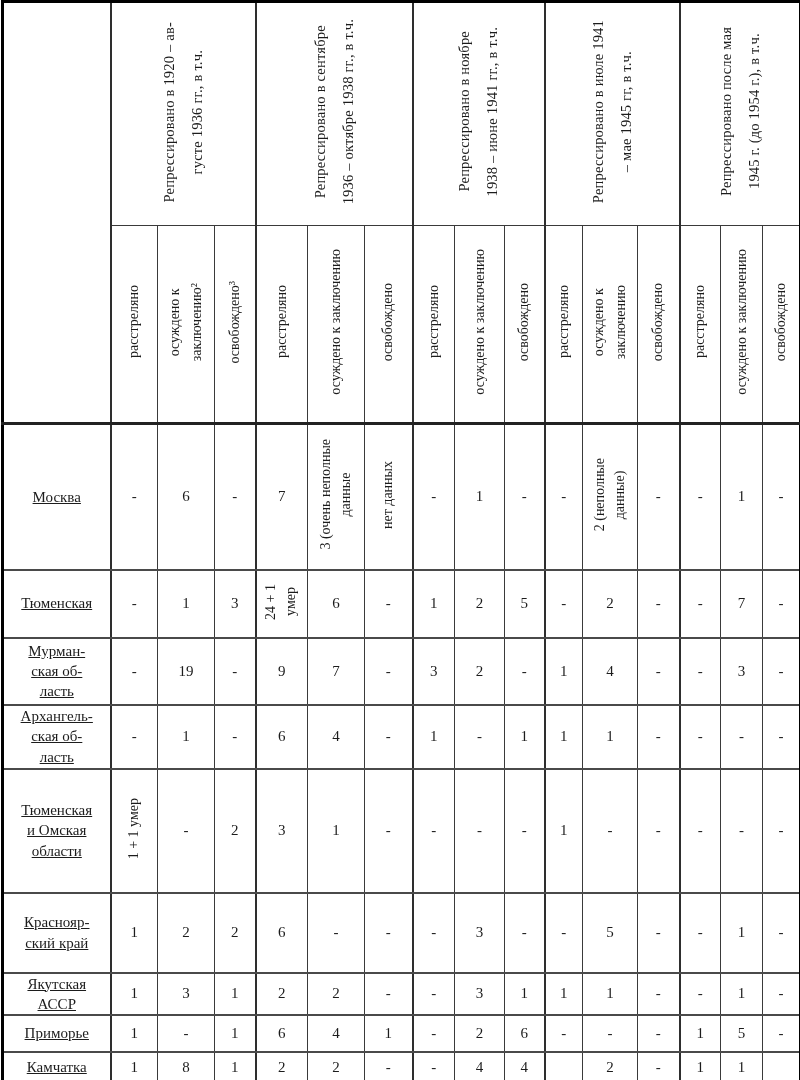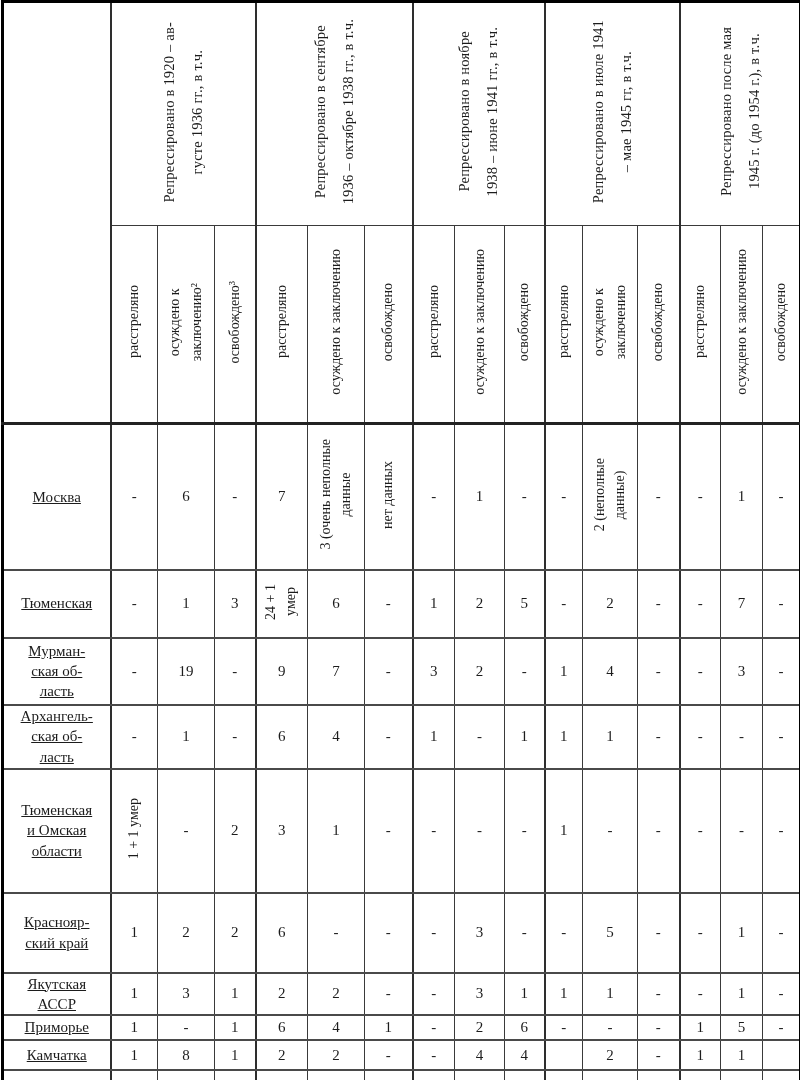--- a/index.html
+++ b/index.html
@@ -236,21 +236,21 @@
       <td class="gb">-</td>
       <td>3</td>
       <td>1</td>
       <td class="gb">1</td>
       <td>1</td>
       <td>-</td>
       <td class="gb">-</td>
       <td>1</td>
       <td>-</td>
     </tr>
-    <tr style="height:25px">
+    <tr style="height:37px">
       <td class="regioncol pre">Приморье</td>
       <td class="gb">1</td>
       <td>-</td>
       <td>1</td>
       <td class="gb">6</td>
       <td>4</td>
       <td>1</td>
       <td class="gb">-</td>
       <td>2</td>
       <td>6</td>

